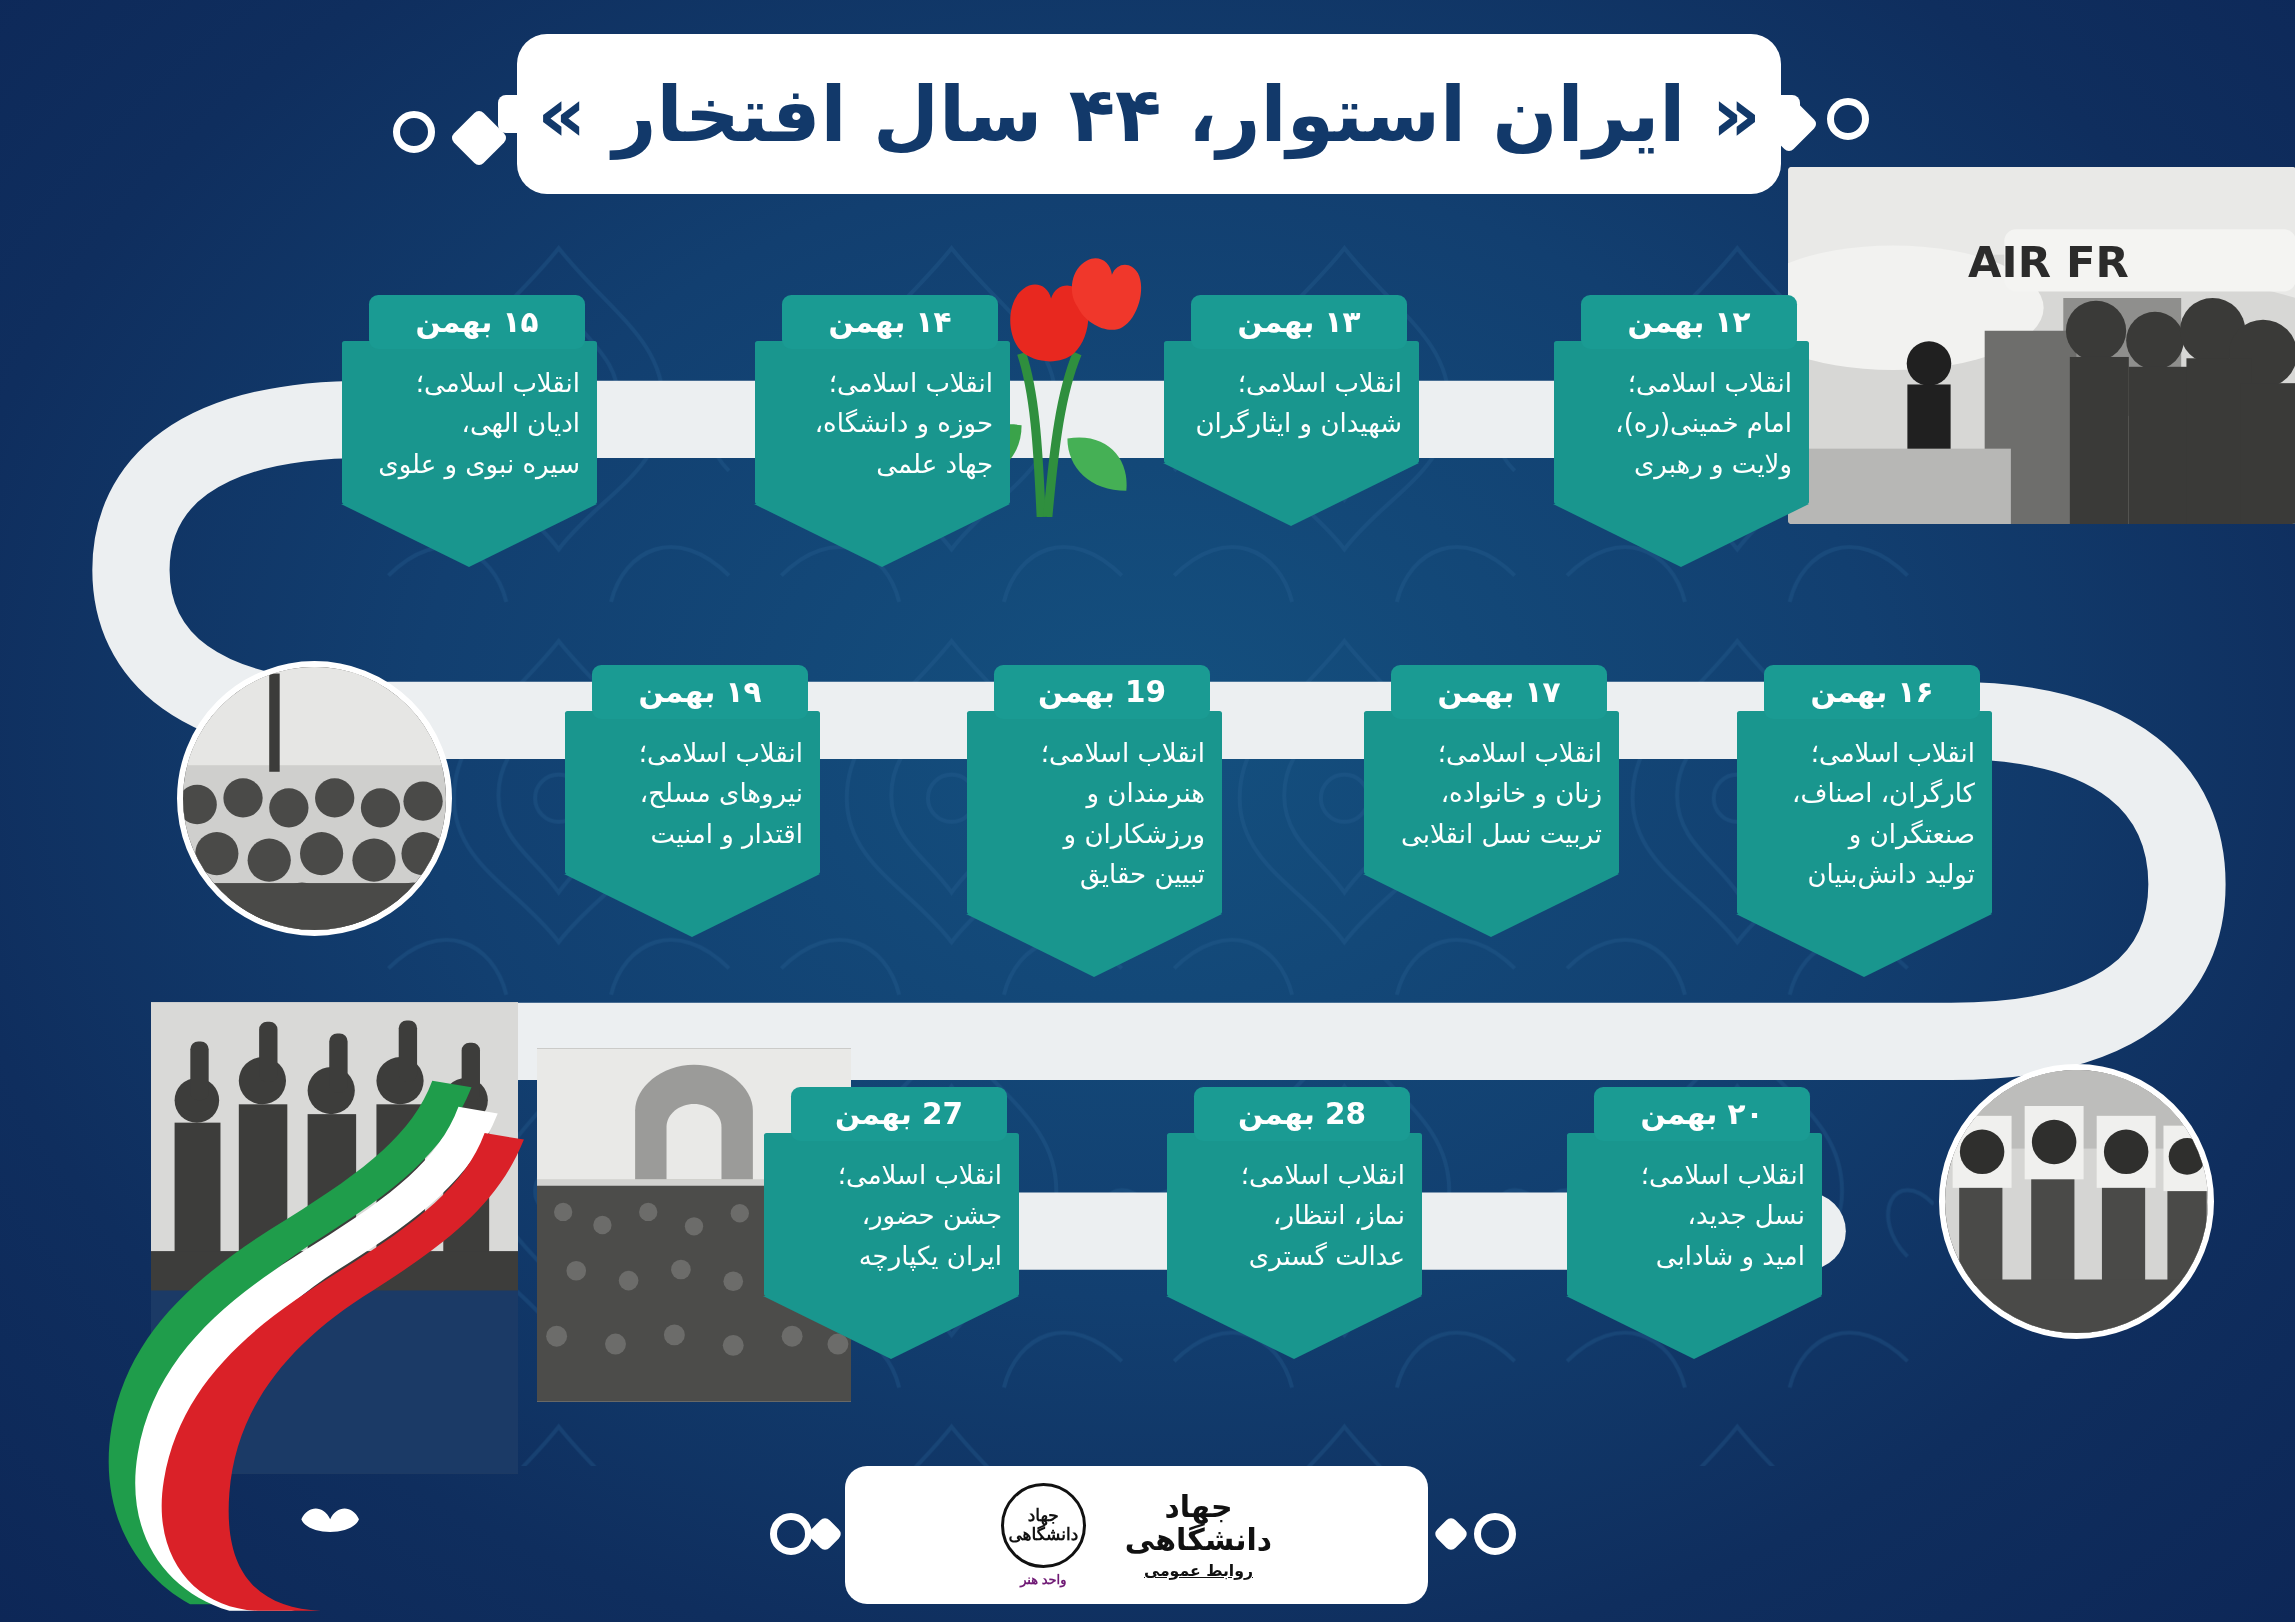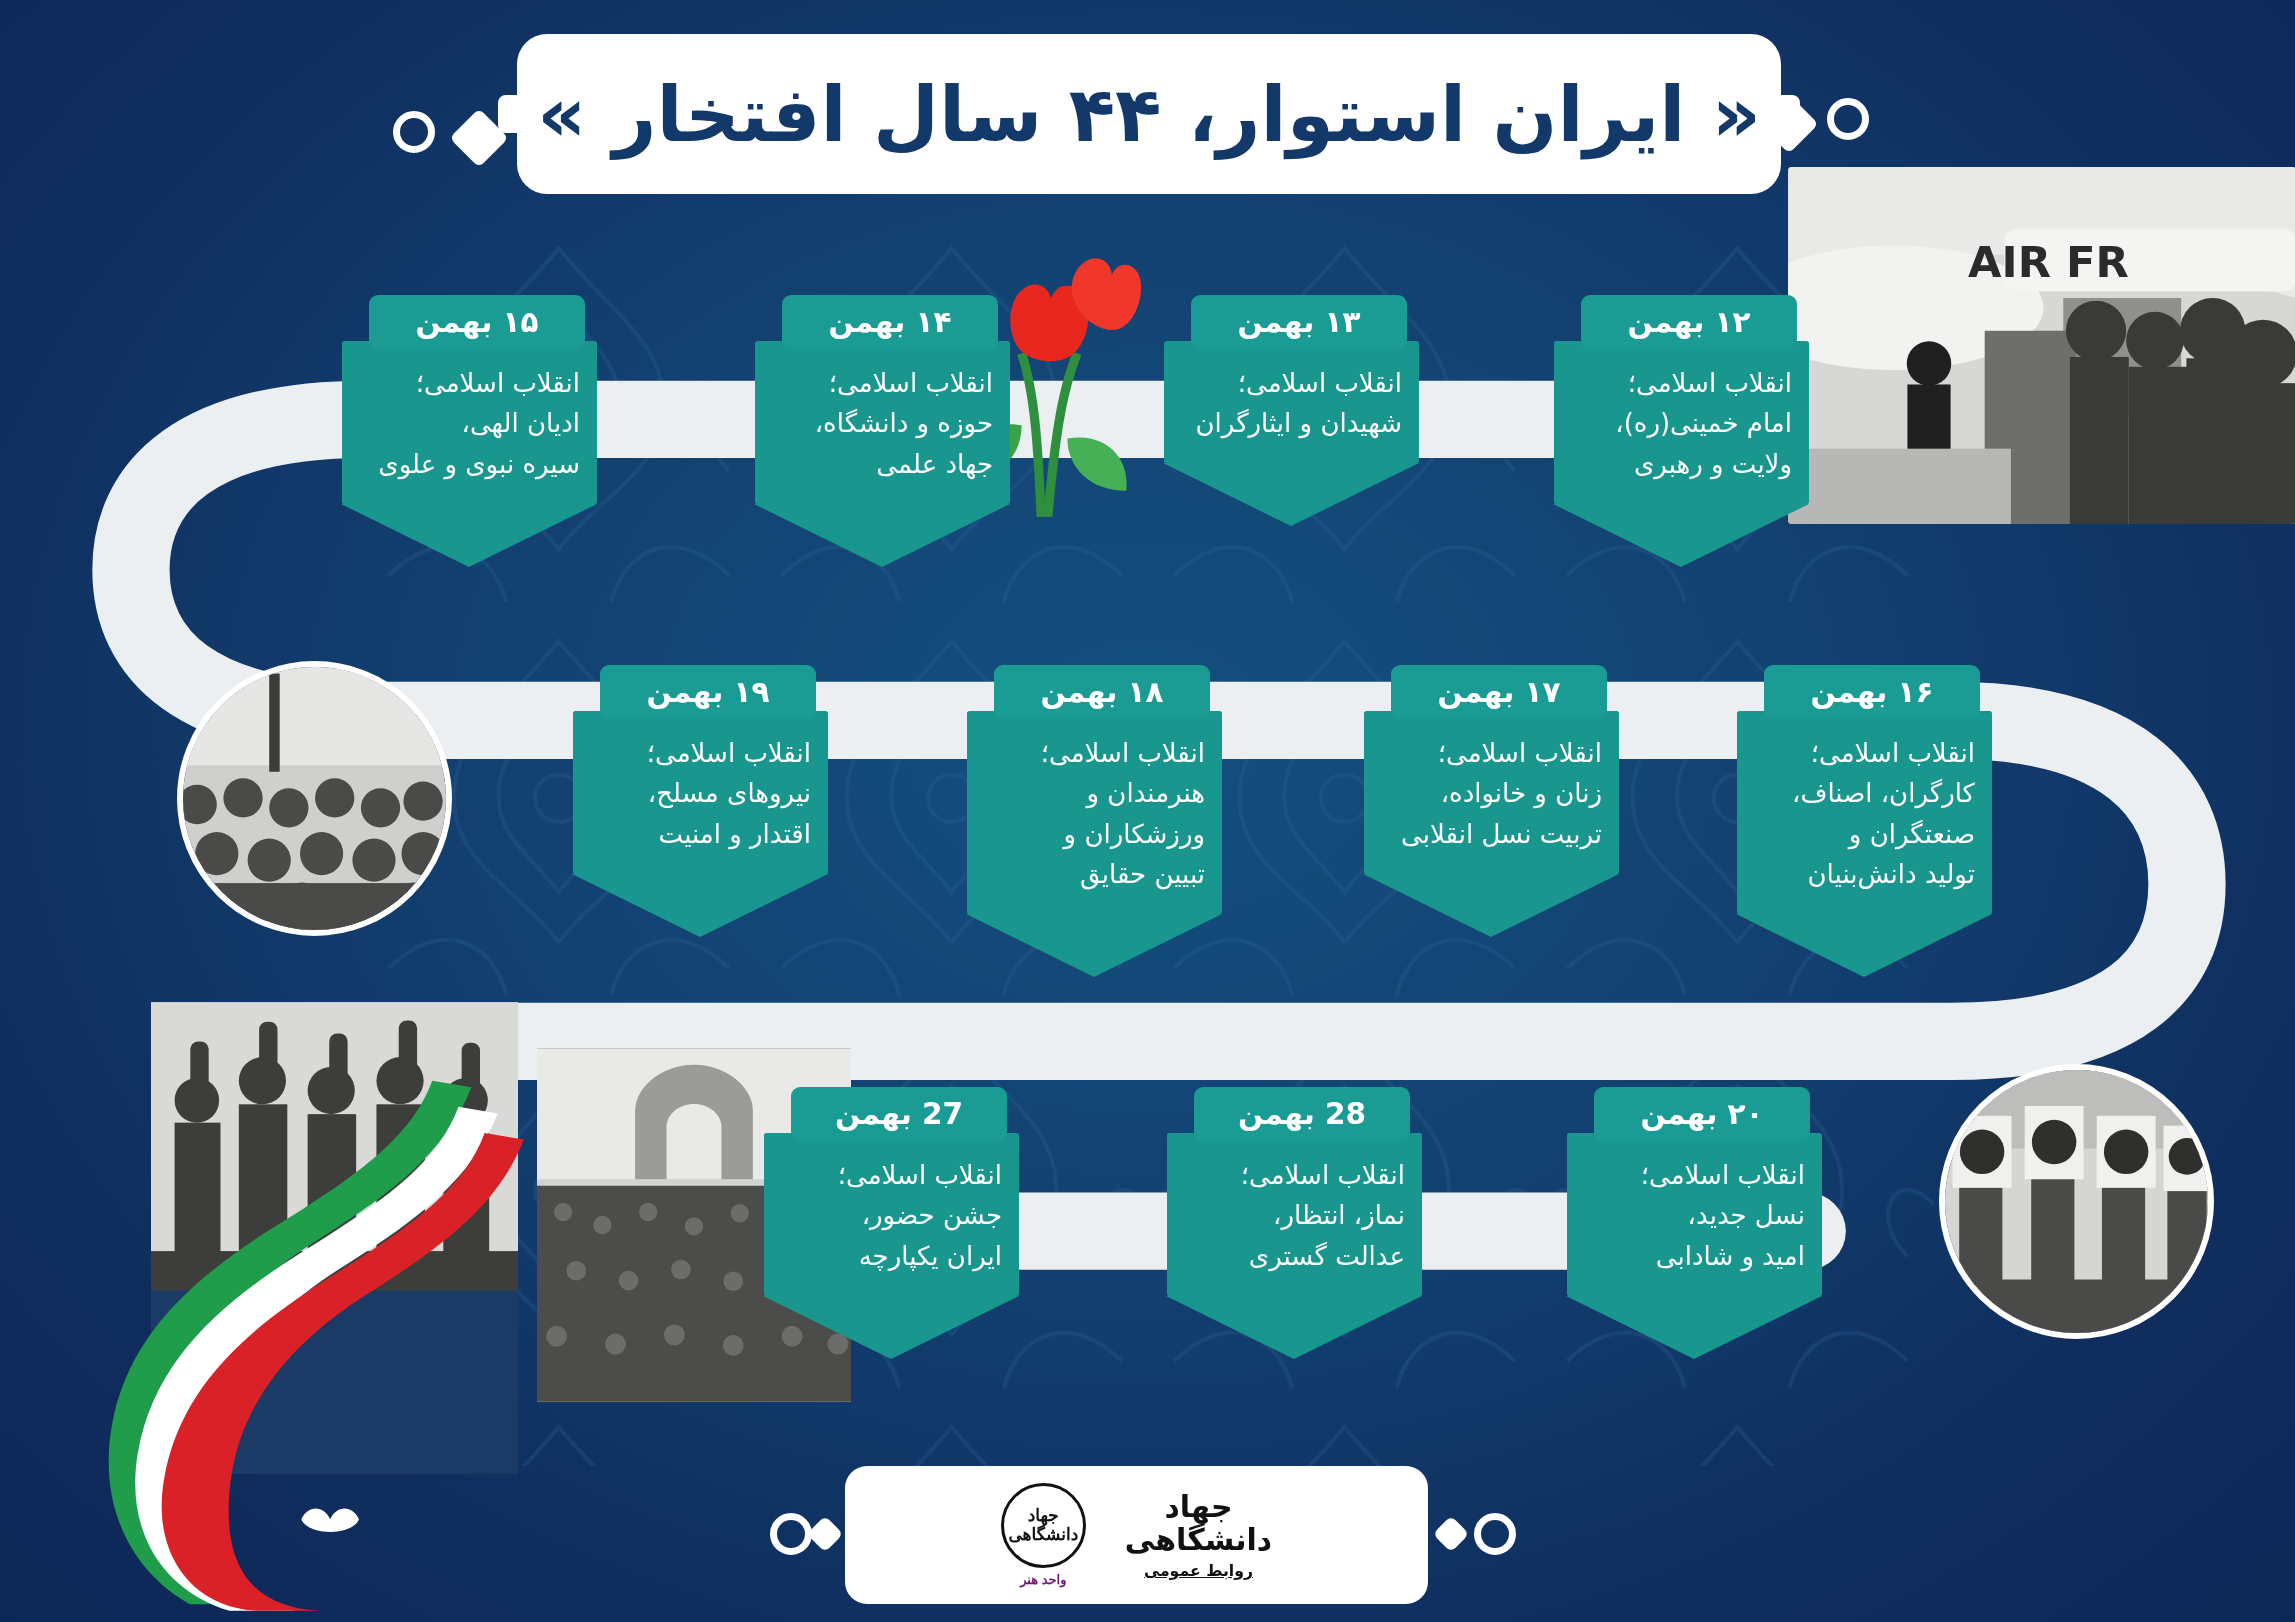--- a/index.html
+++ b/index.html
@@ -334,30 +334,30 @@
 </div>
 
 <div class="card" style="left:1569px;top:295px;">
   <div class="tab">۱۲ بهمن</div>
   <div class="body" style="white-space:pre-line;">انقلاب اسلامی؛
 امام خمینی(ره)،
 ولایت و رهبری</div>
   <div class="point"></div>
 </div>
 
-<div class="card" style="left:580px;top:665px;margin-left:8px;">
+<div class="card" style="left:580px;top:665px;">
   <div class="tab">۱۹ بهمن</div>
   <div class="body" style="white-space:pre-line;">انقلاب اسلامی؛
 نیروهای مسلح،
 اقتدار و امنیت</div>
   <div class="point"></div>
 </div>
 
 <div class="card" style="left:982px;top:665px;">
-  <div class="tab">۱۸ بهمن</div>
+  <div class="tab">19 بهمن</div>
   <div class="body" style="white-space:pre-line;">انقلاب اسلامی؛
 هنرمندان و
 ورزشکاران و
 تبیین حقایق</div>
   <div class="point"></div>
 </div>
 
 <div class="card" style="left:1379px;top:665px;">
   <div class="tab">۱۷ بهمن</div>
   <div class="body" style="white-space:pre-line;">انقلاب اسلامی؛

